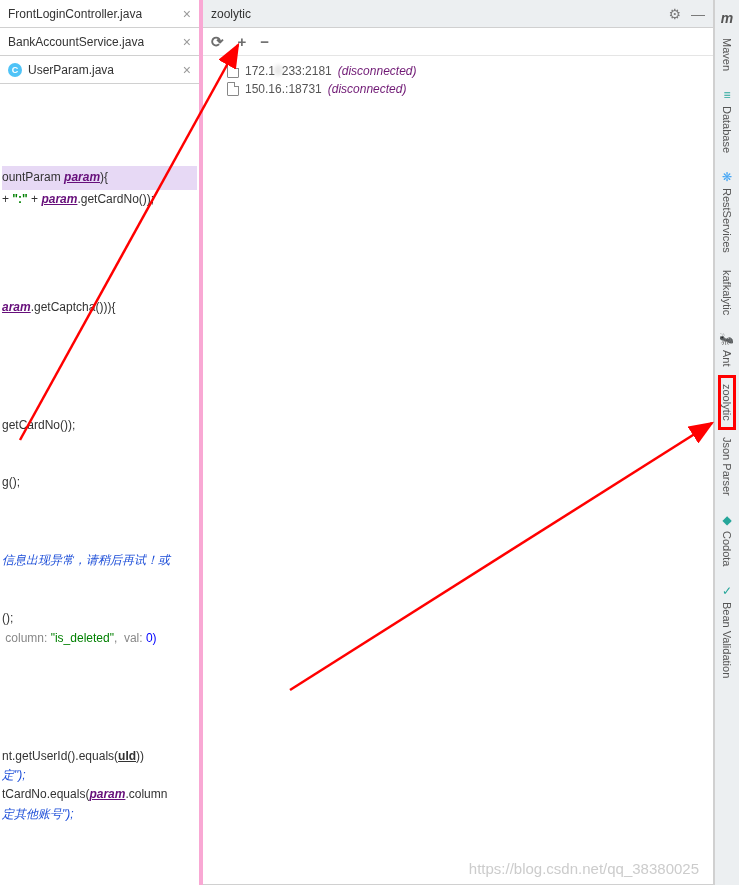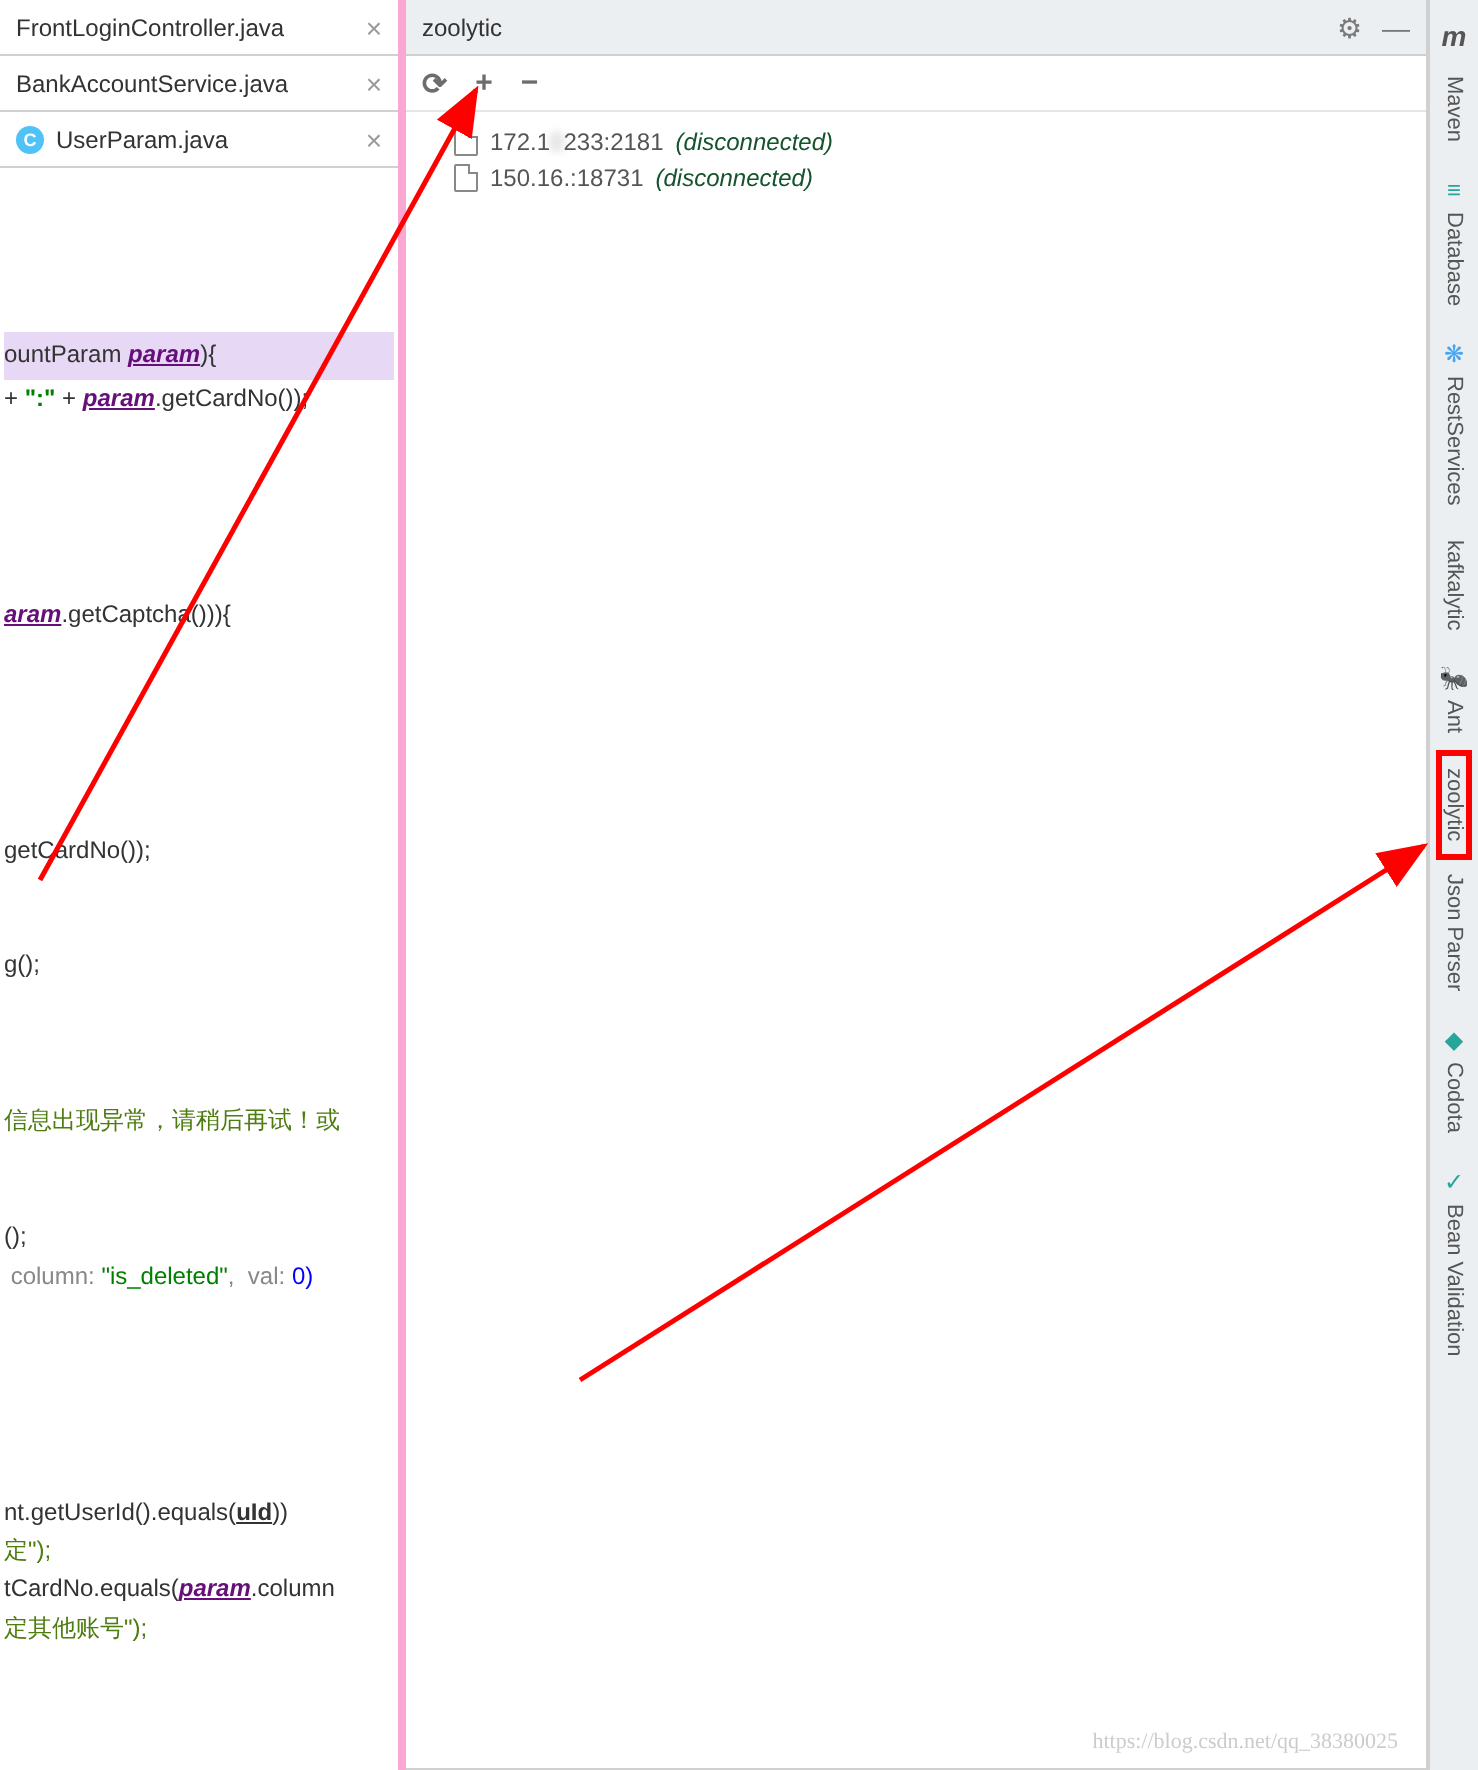--- a/index.html
+++ b/index.html
@@ -79,21 +79,21 @@
     .code-area .highlight-line {
       background: #e7d9f5;
       display: inline-block;
       width: 100%;
       padding: 2px 0;
     }
     .param { color: #660E7A; font-weight: bold; font-style: italic; text-decoration: underline;}
     .str { color: #008000; font-weight: bold;}
     .str2 { color: #008000;}
     .num { color: #0000ff; }
-    .err { color: #4d7c0f; }
+    .err { color: #1d4ed8; font-style: italic; }
     .method { color: #333; }
     .punct { color: #333; }
 
     .right-pane {
       flex: 1;
       display: flex;
       flex-direction: column;
       border-right: 1px solid #d0d0d0;
     }
     .panel-header {
@@ -160,21 +160,21 @@
       position: absolute;
       top: -1px;
       right: -1px;
       width: 4px;
       height: 4px;
       background: #fff;
       border-left: 1px solid #888;
       border-bottom: 1px solid #888;
     }
     .disconnected {
-      color: #14532d;
+      color: #701a75;
       font-style: italic;
     }
     .blur {
       filter: blur(2px);
       color: #aaa;
     }
     .bottom-pane {
       flex: 1;
       display: flex;
       align-items: center;
@@ -227,23 +227,22 @@
       left: 0;
       width: 739px;
       height: 885px;
       pointer-events: none;
     }
     .watermark {
       position: absolute;
       bottom: 8px;
       right: 40px;
       color: #ccc;
-      font-size: 11px;
+      font-size: 15px;
       pointer-events: none;
-      font-family: Liberation Serif, serif;
     }
     .ul { text-decoration: underline; font-weight: bold;}
   </style>
 </head>
 <body>
 
 <div class="left-pane">
   <div class="tabs">
     <div class="tab active">
       <span class="tab-label">FrontLoginController.java</span>

